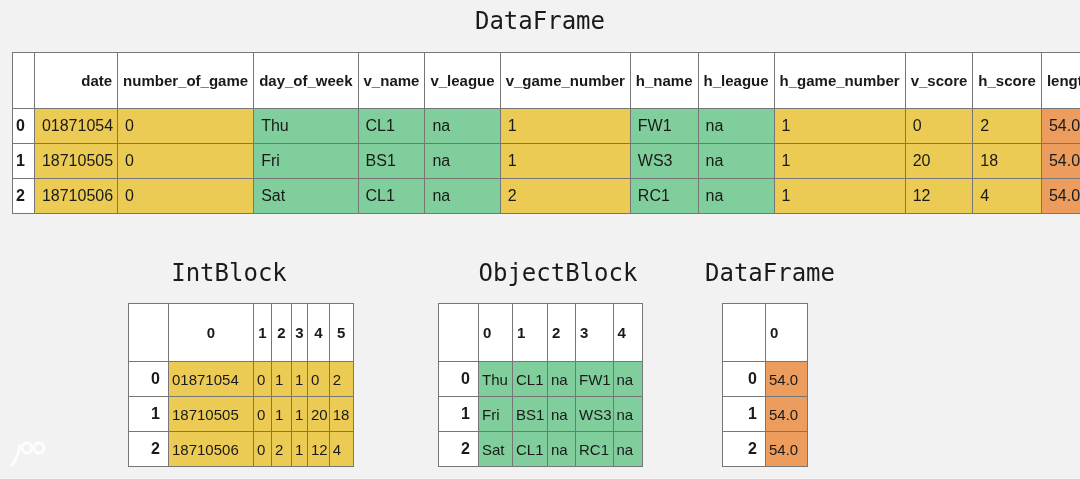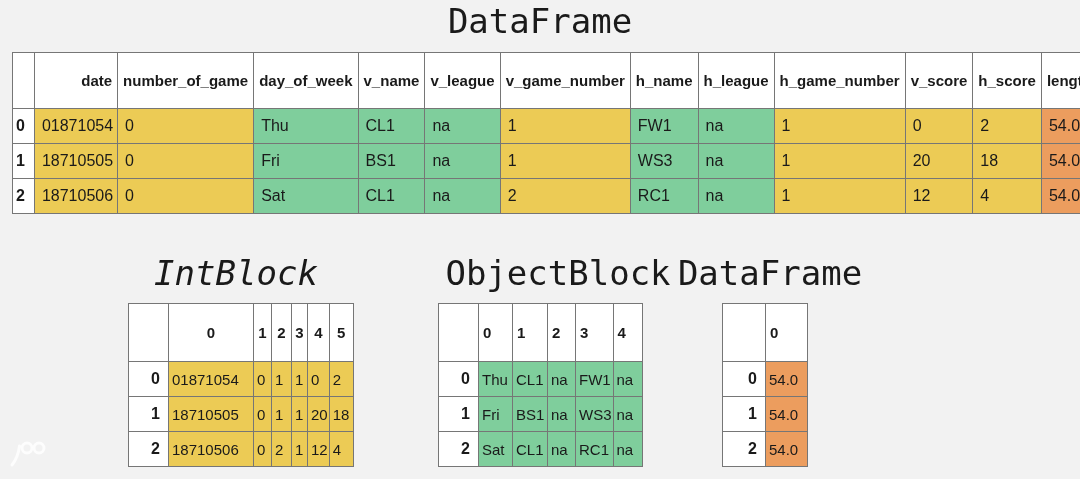--- a/index.html
+++ b/index.html
@@ -7,26 +7,26 @@
   }
   html,body{margin:0;padding:0;}
   body{
     width:1080px;height:479px;position:relative;overflow:hidden;
     background:var(--bg);color:var(--text);
     font-family:"Liberation Sans",sans-serif;
   }
   .title{
     position:absolute;
     font-family:"DejaVu Sans Mono",monospace;
-    font-size:34px;line-height:34px;color:var(--text);
+    font-size:24px;line-height:34px;color:var(--text);
     white-space:nowrap;
   }
   .main-title{left:0;top:4px;width:1080px;text-align:center;}
   .block-title{transform:translateX(-50%);top:256px;}
-  #title-int{left:236px;font-style:italic;}
+  #title-int{left:229px;}
   #title-object{left:558px;}
   #title-float{left:770px;}
 
   .tablewrap{position:absolute;}
   table{
     border-collapse:collapse;table-layout:fixed;background:#ffffff;
     font-family:"Liberation Sans",sans-serif;color:var(--text);
   }
   th,td{
     border:1px solid var(--border);

